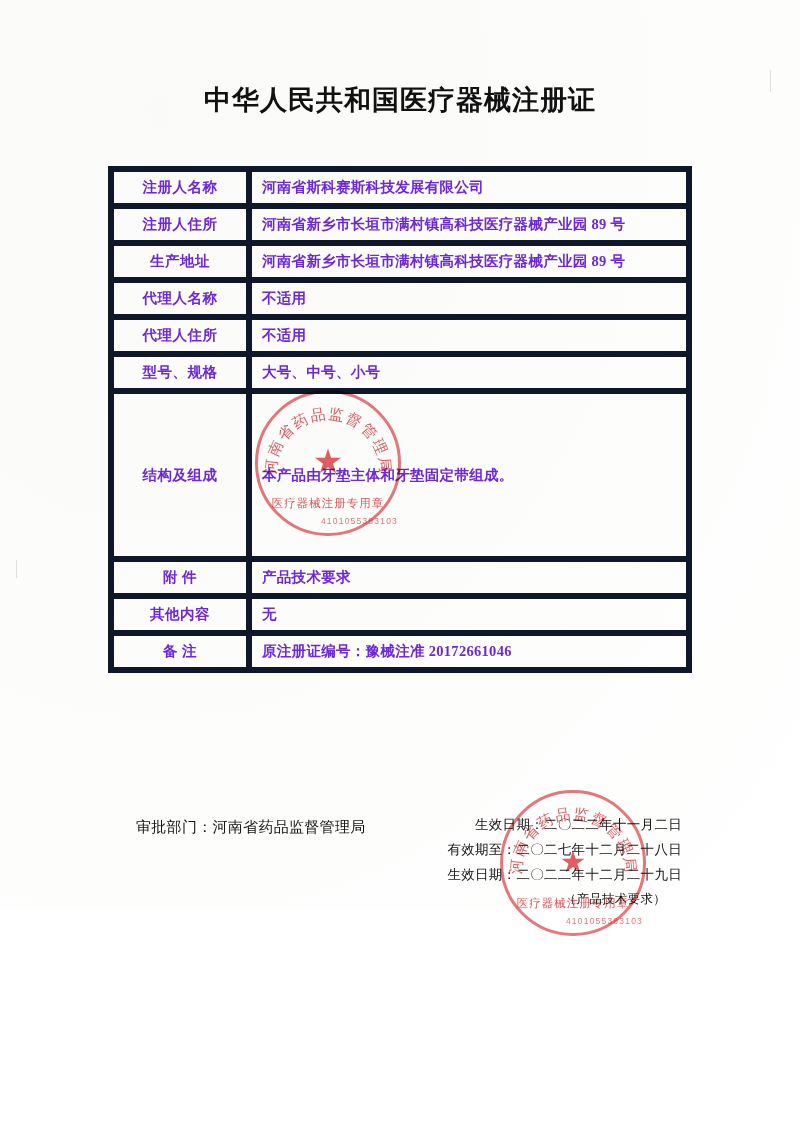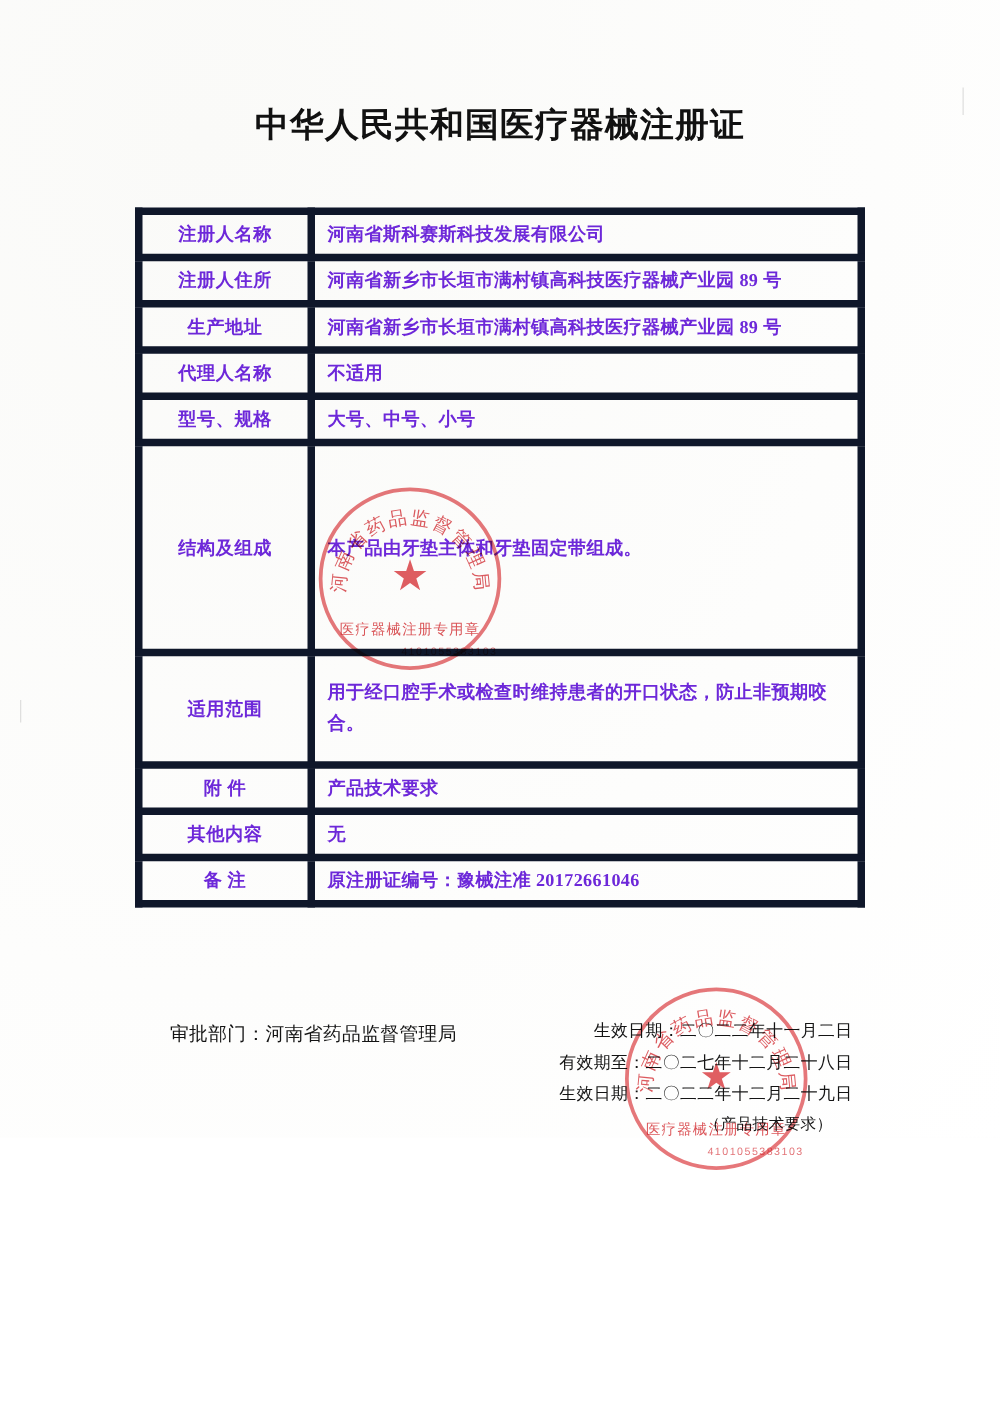--- a/index.html
+++ b/index.html
@@ -199,30 +199,30 @@
       </tr>
       <tr>
         <td class="label">生产地址</td>
         <td class="value">河南省新乡市长垣市满村镇高科技医疗器械产业园 89 号</td>
       </tr>
       <tr>
         <td class="label">代理人名称</td>
         <td class="value">不适用</td>
       </tr>
       <tr>
+        <td class="label">代理人住所</td>
+        <td class="value">不适用</td>
+      </tr>
+      <tr>
         <td class="label">型号、规格</td>
         <td class="value">大号、中号、小号</td>
       </tr>
       <tr class="row-struct">
         <td class="label">结构及组成</td>
         <td class="value">本产品由牙垫主体和牙垫固定带组成。</td>
-      </tr>
-      <tr class="row-scope">
-        <td class="label">适用范围</td>
-        <td class="value value-multiline">用于经口腔手术或检查时维持患者的开口状态，防止非预期咬合。</td>
       </tr>
       <tr>
         <td class="label spaced-2">附 件</td>
         <td class="value">产品技术要求</td>
       </tr>
       <tr>
         <td class="label">其他内容</td>
         <td class="value">无</td>
       </tr>
       <tr>

